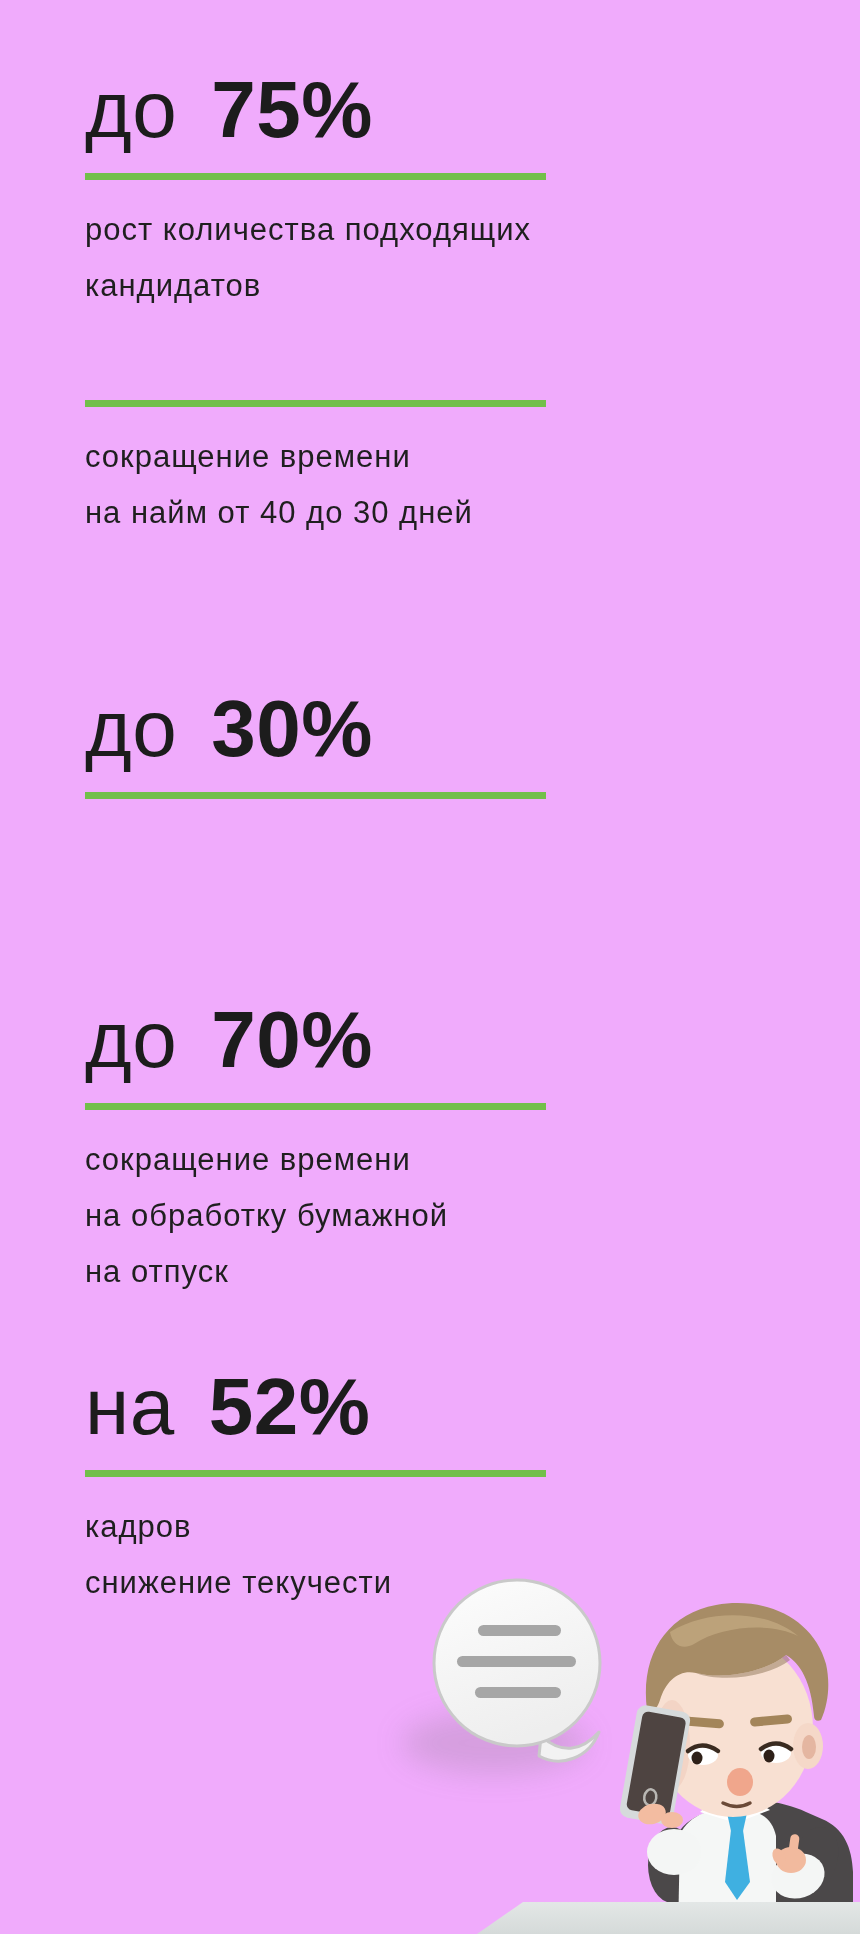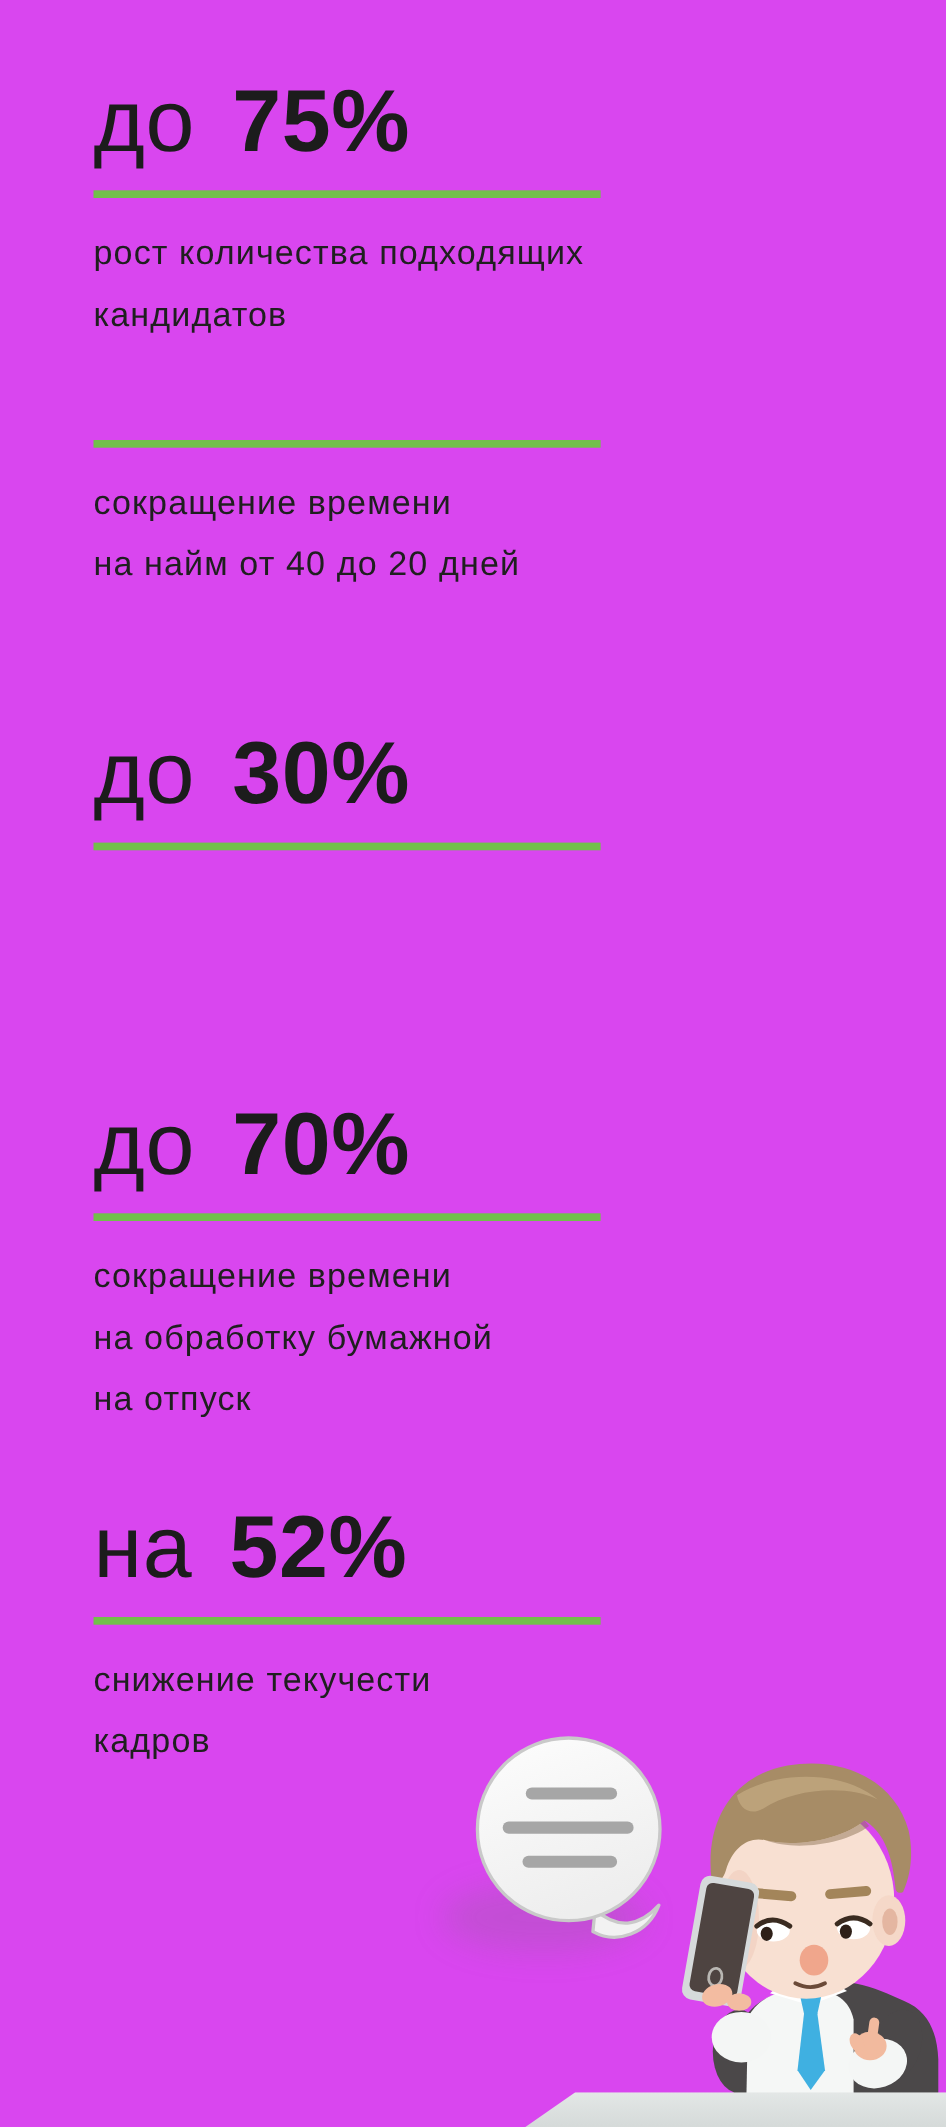--- a/index.html
+++ b/index.html
@@ -1,17 +1,17 @@
 <!DOCTYPE html>
 <html><head>
 <meta charset="utf-8">
 <style>
   html,body{margin:0;padding:0;}
   body{background:#ffffff;font-family:"Liberation Sans",sans-serif;}
-  #canvas{position:relative;width:860px;height:1934px;background:#d946ef;overflow:hidden;}
+  #canvas{position:relative;width:860px;height:1934px;background:#f0abfc;overflow:hidden;}
 
   .stat{position:absolute;left:85px;}
   .headline{margin:0;font-size:80px;line-height:80px;font-weight:400;color:#1c1c1c;white-space:nowrap;letter-spacing:0.5px;}
   .headline .value{font-weight:700;margin-left:34px;}
   .rule{width:461px;height:7px;background:#72BF4B;margin-top:23px;}
   .desc{margin:22px 0 0 0;font-size:31px;line-height:56px;color:#1f1f1f;letter-spacing:1px;font-weight:400;}
   .desc .line{display:block;white-space:nowrap;}
 
   .bubble-shadow{position:absolute;left:402px;top:1712px;width:185px;height:62px;border-radius:50%;
     background:rgba(110,110,110,0.20);filter:blur(14px);}
@@ -32,45 +32,45 @@
     <p class="desc">
       <span class="line">рост количества подходящих</span>
       <span class="line">кандидатов</span>
     </p>
   </section>
 
   <section class="stat" style="top:377px">
     <div class="rule"></div>
     <p class="desc">
       <span class="line">сокращение времени</span>
-      <span class="line">на найм от 40 до 20 дней</span>
+      <span class="line">на найм от 40 до 30 дней</span>
     </p>
   </section>
 
-  <section class="stat" style="top:663px">
+  <section class="stat" style="top:689px">
     <h2 class="headline"><span class="prefix">до</span><span class="value">30%</span></h2>
     <div class="rule"></div>
   </section>
 
   <section class="stat" style="top:1000px">
     <h2 class="headline"><span class="prefix">до</span><span class="value">70%</span></h2>
     <div class="rule"></div>
     <p class="desc">
       <span class="line">сокращение времени</span>
       <span class="line">на обработку бумажной</span>
       <span class="line">на отпуск</span>
     </p>
   </section>
 
   <section class="stat" style="top:1367px">
     <h2 class="headline"><span class="prefix">на</span><span class="value">52%</span></h2>
     <div class="rule"></div>
     <p class="desc">
+      <span class="line">кадров</span>
       <span class="line">снижение текучести</span>
-      <span class="line">кадров</span>
     </p>
   </section>
 
   <div class="bubble-shadow"></div>
 
   <svg class="bubble-svg" width="220" height="210" viewBox="0 0 220 210">
     <defs>
       <linearGradient id="bg" x1="0" y1="0" x2="0.4" y2="1">
         <stop offset="0" stop-color="#FDFDFD"></stop>
           <stop offset="1" stop-color="#EEEEEE"></stop>

